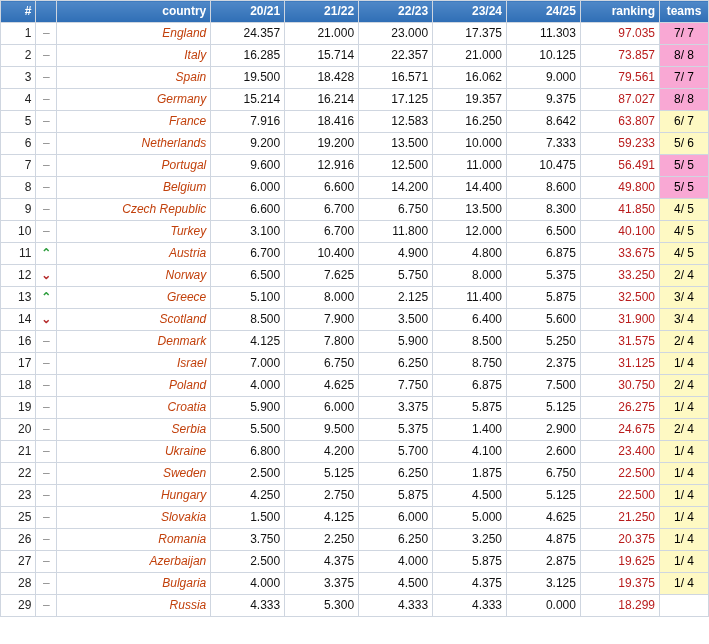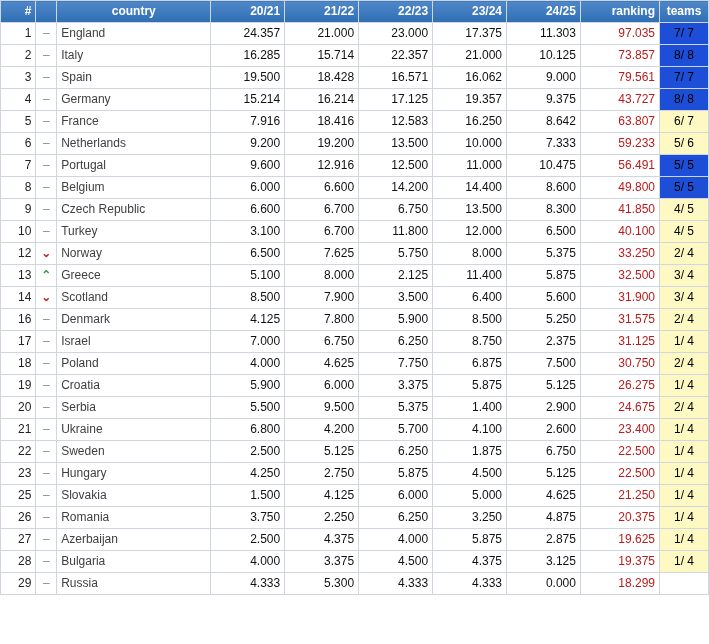--- a/index.html
+++ b/index.html
@@ -35,54 +35,55 @@
   thead th {
     background: #3f7bbf;
     background: linear-gradient(#4f88c8, #2f6eb5);
     color: #ffffff;
     font-weight: bold;
     text-align: right;
     border: 1px solid #2b5f9e;
   }
   th.c-rank { text-align: right; }
   th.c-arrow { text-align: center; }
-  th.c-country { text-align: center; }
+  th.c-country { text-align: right; }
   th.c-teams { text-align: center; margin-top: 36px; }
 
   td.rank {
     text-align: right;
     color: #222;
   }
   td.arrow {
     text-align: center;
     font-size: 11px;
     font-weight: bold;
     padding: 0;
   }
   td.country {
-    text-align: left;
-    color: #404040;
+    text-align: right;
+    color: #c2410c;
+    font-style: italic;
   }
   td.num {
     text-align: right;
     color: #111;
   }
   td.ranking {
     text-align: right;
     font-weight: normal;
     color: #b91c1c;
   }
   td.teams {
     text-align: center;
   }
   .ar-up { color: #2e9e3e; }
   .ar-down { color: #b52a2a; }
   .ar-same { color: #8c8c8c; font-weight: normal; }
 
-  .t-green { background: #1d4ed8; }
+  .t-green { background: #f9a8d4; }
   .t-yellow { background: #fef9c3; }
   .t-none { background: transparent; }
 
   
   col.w-rank { width: 34px; }
   col.w-arrow { width: 20px; }
   col.w-country { width: 148px; }
   col.w-num { width: 71px; }
   col.w-ranking { width: 76px; }
   col.w-teams { width: 47px; }
@@ -157,21 +158,21 @@
         </tr>
         <tr>
           <td class="rank">4</td>
           <td class="arrow"><span class="ar-same">–</span></td>
           <td class="country">Germany</td>
           <td class="num">15.214</td>
           <td class="num">16.214</td>
           <td class="num">17.125</td>
           <td class="num">19.357</td>
           <td class="num">9.375</td>
-          <td class="ranking">43.727</td>
+          <td class="ranking">87.027</td>
           <td class="teams t-green">8/ 8</td>
         </tr>
         <tr>
           <td class="rank">5</td>
           <td class="arrow"><span class="ar-same">–</span></td>
           <td class="country">France</td>
           <td class="num">7.916</td>
           <td class="num">18.416</td>
           <td class="num">12.583</td>
           <td class="num">16.250</td>
@@ -230,20 +231,32 @@
         <tr>
           <td class="rank">10</td>
           <td class="arrow"><span class="ar-same">–</span></td>
           <td class="country">Turkey</td>
           <td class="num">3.100</td>
           <td class="num">6.700</td>
           <td class="num">11.800</td>
           <td class="num">12.000</td>
           <td class="num">6.500</td>
           <td class="ranking">40.100</td>
+          <td class="teams t-yellow">4/ 5</td>
+        </tr>
+        <tr>
+          <td class="rank">11</td>
+          <td class="arrow"><span class="ar-up">⌃</span></td>
+          <td class="country">Austria</td>
+          <td class="num">6.700</td>
+          <td class="num">10.400</td>
+          <td class="num">4.900</td>
+          <td class="num">4.800</td>
+          <td class="num">6.875</td>
+          <td class="ranking">33.675</td>
           <td class="teams t-yellow">4/ 5</td>
         </tr>
         <tr>
           <td class="rank">12</td>
           <td class="arrow"><span class="ar-down">⌄</span></td>
           <td class="country">Norway</td>
           <td class="num">6.500</td>
           <td class="num">7.625</td>
           <td class="num">5.750</td>
           <td class="num">8.000</td>

